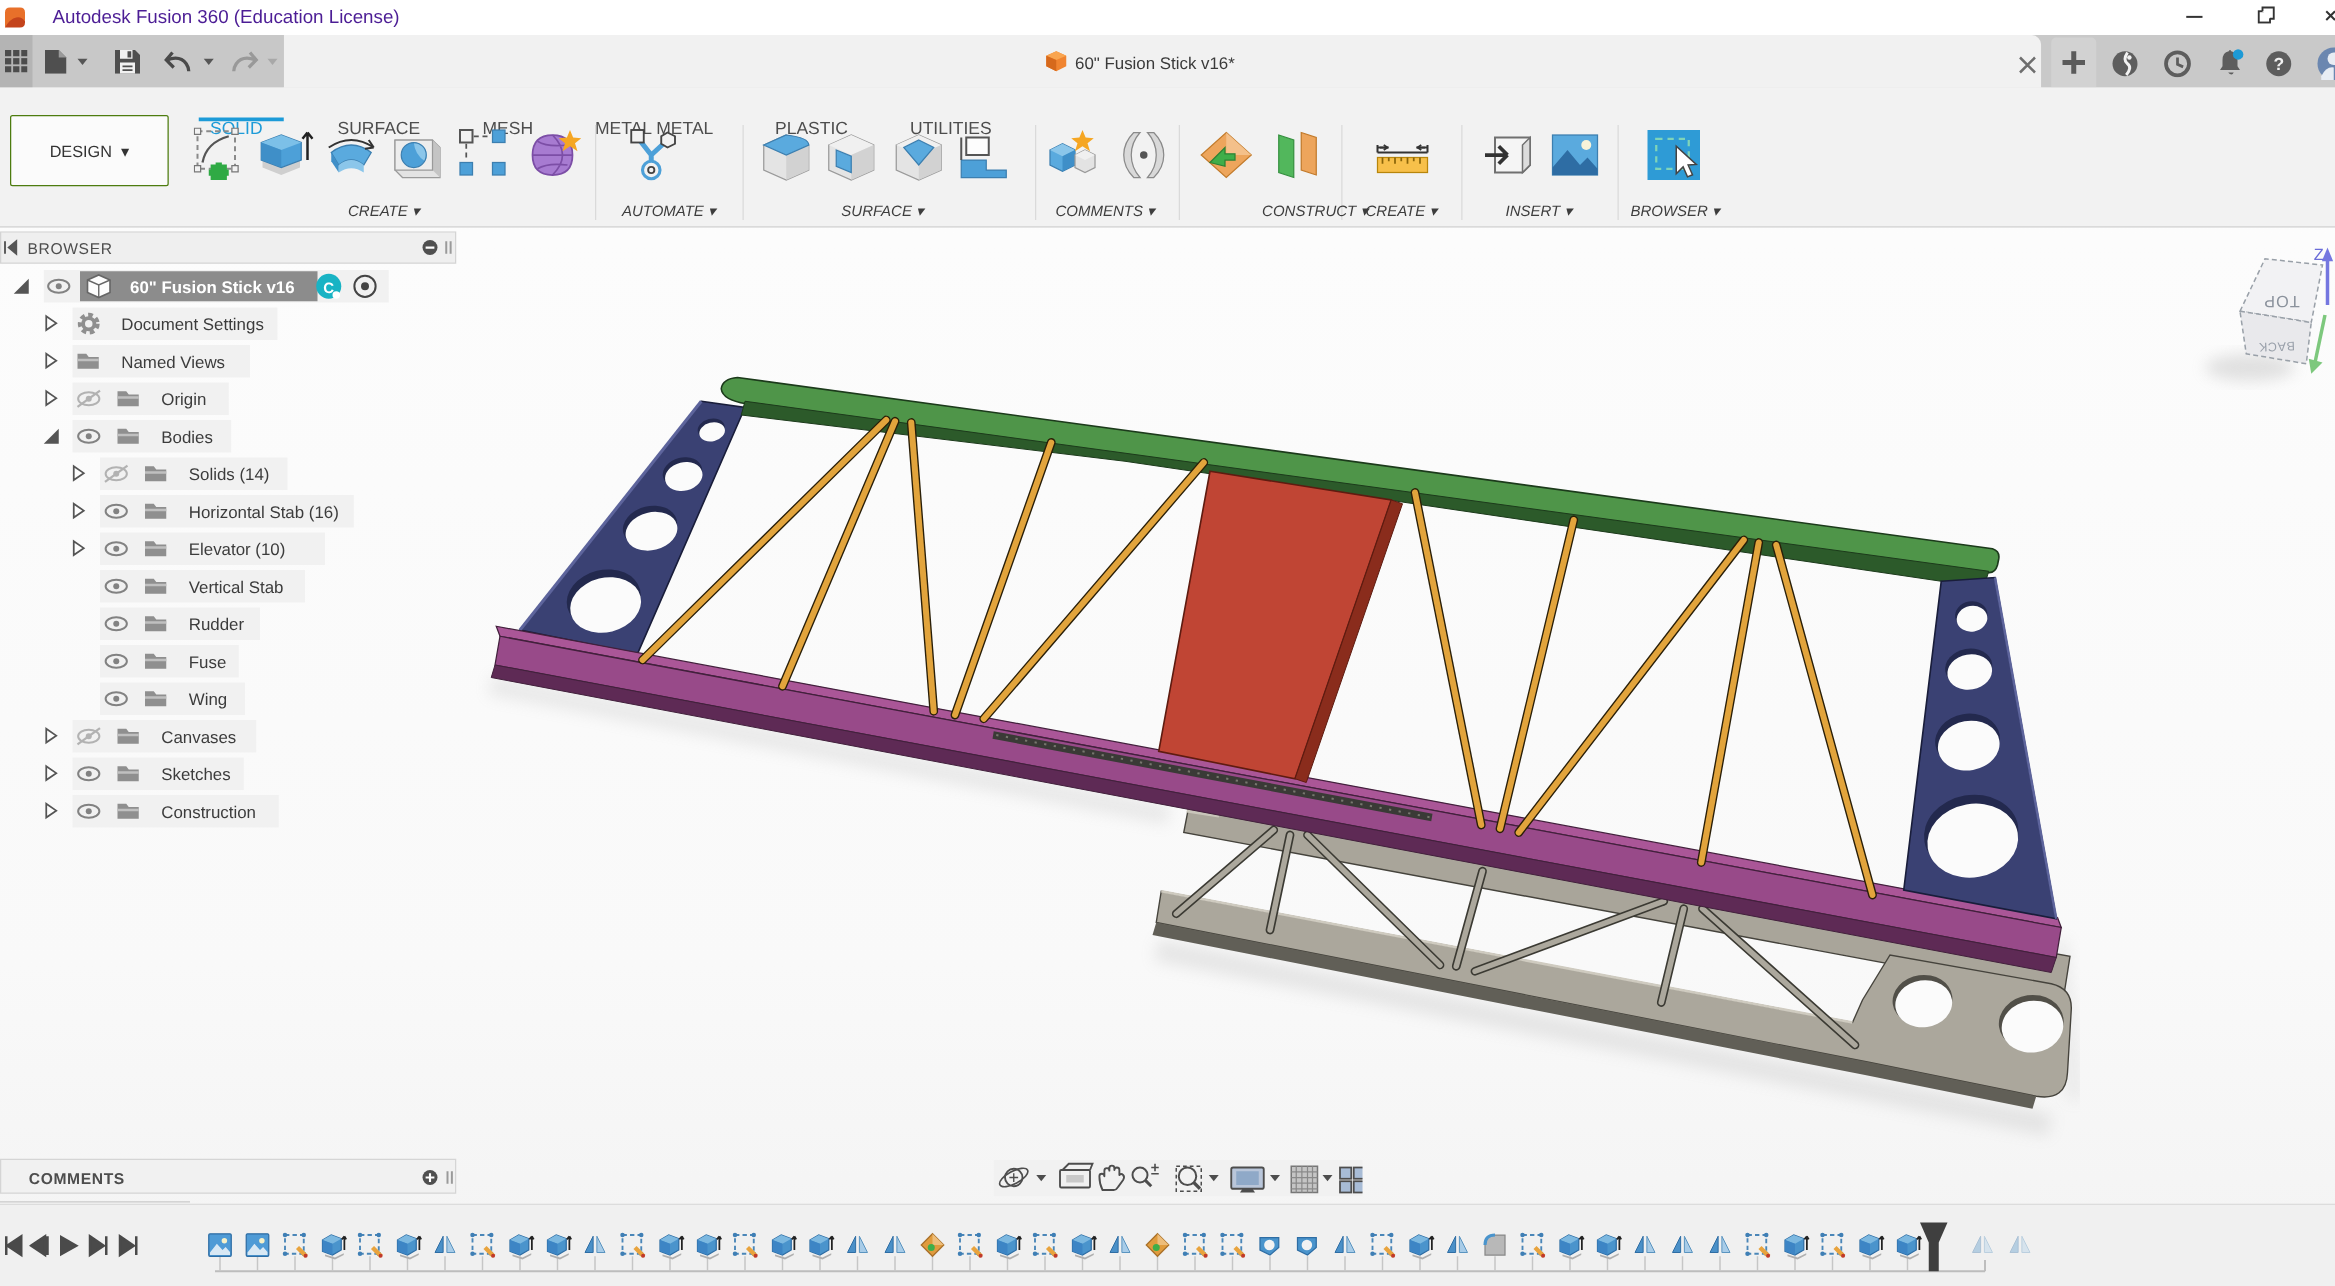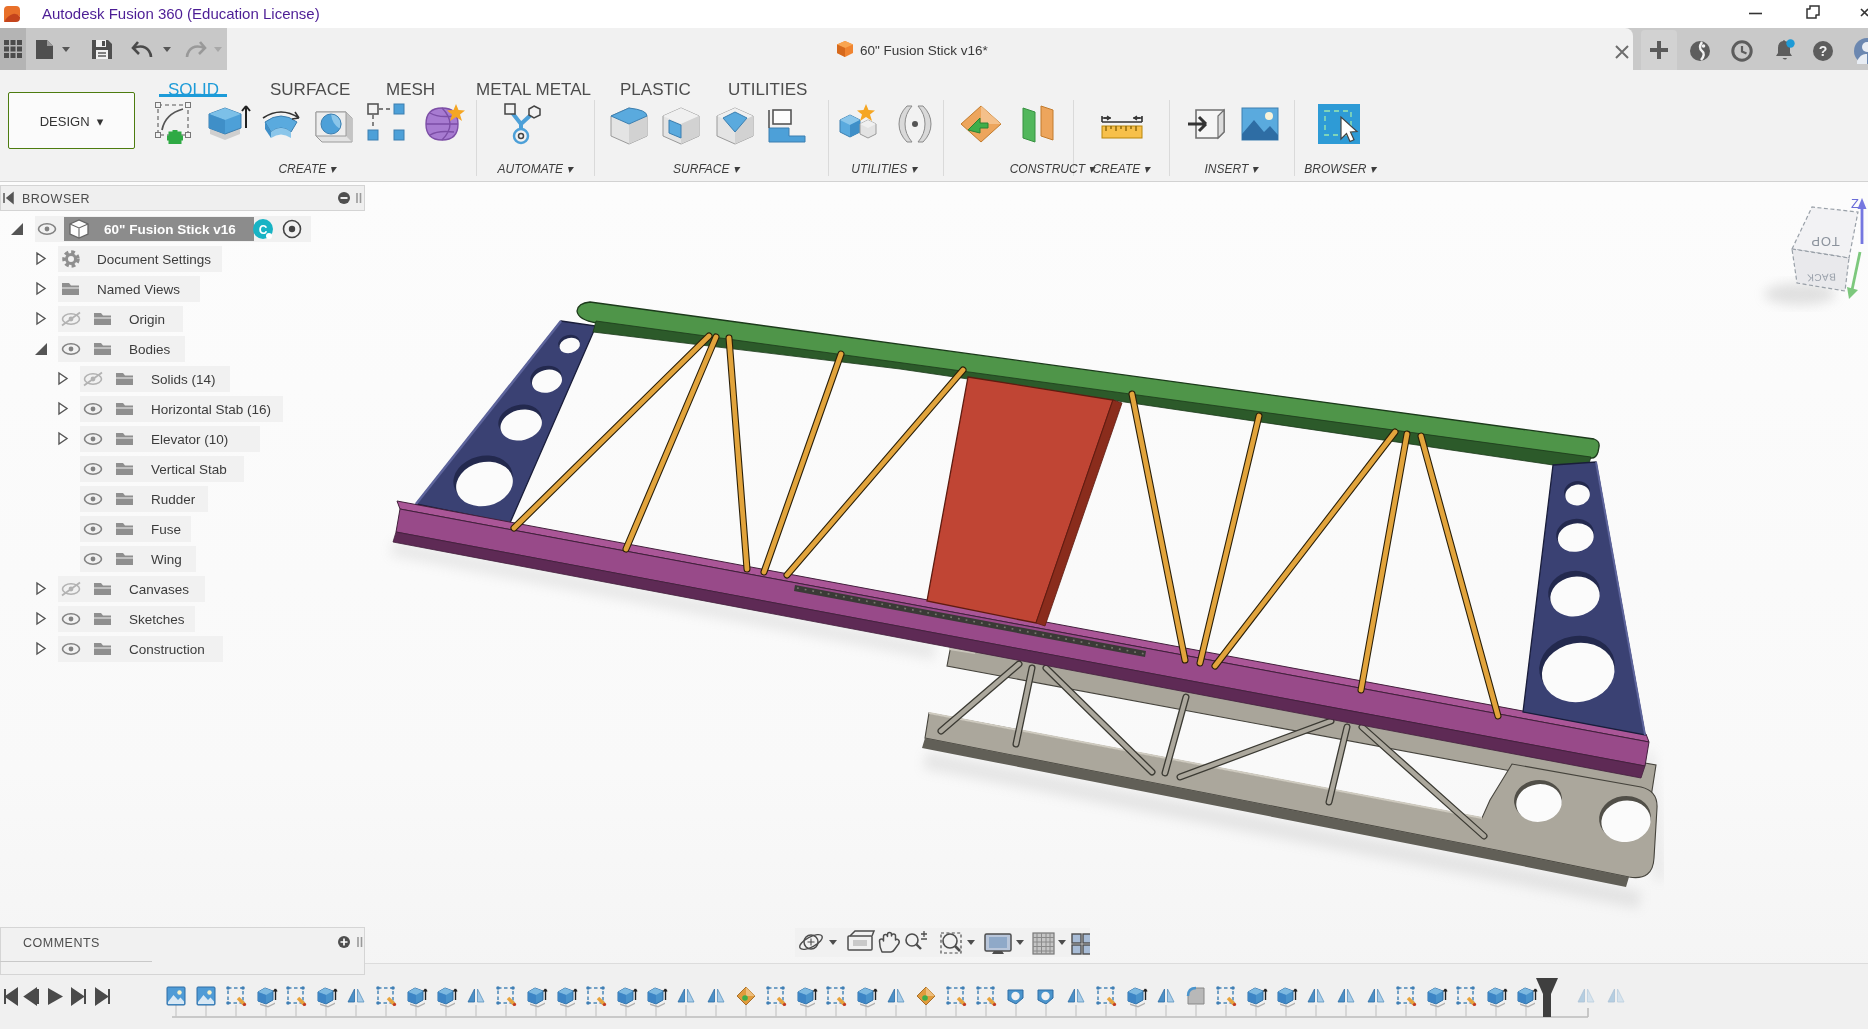--- a/index.html
+++ b/index.html
@@ -10,32 +10,32 @@
   #titlebar .ttext { position:absolute; left:42px; top:5px; font-size:15px; color:#4c1d95; }
   
   #tabrow { position:absolute; left:0; top:28px; width:1868px; height:42px; background:#c9c9c9; z-index:30; }
   #qat { position:absolute; left:0; top:0; width:227px; height:42px; background:#c8c8c8; }
   #grid-tile { position:absolute; left:0; top:0; width:26px; height:42px; background:#b4b4b4; }
   #activetab { position:absolute; left:227px; top:0; width:1406px; height:42px; background:#f1f1f1; border-radius:0 8px 0 0; }
   #tabright { position:absolute; left:1633px; top:0; width:235px; height:42px; background:#c9c9c9; }
   #plustile { position:absolute; left:8px; top:2px; width:36px; height:40px; background:#d2d2d2; border-radius:4px 4px 0 0; }
   
   #ribbon { position:absolute; left:0; top:70px; width:1868px; height:112px; background:#f2f2f2; border-bottom:1px solid #d2d2d2; z-index:30; }
-  .rtab { position:absolute; top:10px; font-size:17px; color:#4d4d4d; }
+  .rtab { position:absolute; top:24px; font-size:14px; color:#4d4d4d; }
   .rlabel { position:absolute; top:92px; font-size:12px; color:#3d3d3d; white-space:nowrap; transform:translateX(-50%);font-style:italic; }
   .rsep { position:absolute; top:30px; width:1px; height:76px; background:#dadada; }
   .ricon { position:absolute; top:32px; }
   #designbox { position:absolute; left:8px; top:22px; width:127px; height:57px; background:#fbfbfb; border:1px solid #4d7c0f; border-radius:2px; }
   #designbox span { position:absolute; left:50%; top:50%; transform:translate(-50%,-50%); font-size:13px; color:#333; white-space:nowrap; }
   
   #viewport { position:absolute; left:0; top:0; width:1868px; height:1029px; z-index:0; }
   
   #browser { position:absolute; left:0; top:185px; width:368px; z-index:10; }
   
-  #comments { position:absolute; left:0; top:927px; width:365px; height:48px; background:#f1f1f1; border:1px solid #d5d5d5; z-index:10; }
+  #comments { position:absolute; left:0; top:927px; width:365px; height:28px; background:#f1f1f1; border:1px solid #d5d5d5; z-index:10;font-weight:bold; }
   
   #navbar { position:absolute; left:795px; top:928px; width:295px; height:29px; background:#f1f1f1; z-index:11; }
   
   #timeline { position:absolute; left:0; top:963px; width:1868px; height:66px; background:#f0f0f0; border-top:1px solid #dcdcdc; z-index:9; }
 </style>
 </head>
 <body>
 <svg id="viewport" viewBox="0 0 1868 1029">
   <defs>
     <linearGradient id="vbg" x1="0" y1="0" x2="0" y2="1">
@@ -264,21 +264,21 @@
   <div class="rsep" style="left:476px"></div>
   <div class="rsep" style="left:594px"></div>
   <div class="rsep" style="left:828px"></div>
   <div class="rsep" style="left:943px"></div>
   <div class="rsep" style="left:1073px"></div>
   <div class="rsep" style="left:1169px"></div>
   <div class="rsep" style="left:1294px"></div>
   <span class="rlabel" style="left:307px">CREATE ▾</span>
   <span class="rlabel" style="left:535px">AUTOMATE ▾</span>
   <span class="rlabel" style="left:706px">SURFACE ▾</span>
-  <span class="rlabel" style="left:884px">UTILITIES ▾</span>
+  <span class="rlabel" style="left:884px">COMMENTS ▾</span>
   <span class="rlabel" style="left:1052px">CONSTRUCT ▾</span>
   <span class="rlabel" style="left:1121px">CREATE ▾</span>
   <span class="rlabel" style="left:1231px">INSERT ▾</span>
   <span class="rlabel" style="left:1340px">BROWSER ▾</span>
 
   <svg class="ricon" style="left:155px" width="42" height="42" viewBox="0 0 42 42">
     <rect x="3" y="3" width="30" height="30" fill="none" stroke="#8a8a8a" stroke-width="1.6" stroke-dasharray="4 3"></rect>
     <rect x="0.5" y="0.5" width="5" height="5" fill="#f2f2f2" stroke="#777"></rect>
     <rect x="30.5" y="0.5" width="5" height="5" fill="#f2f2f2" stroke="#777"></rect>
     <rect x="0.5" y="30.5" width="5" height="5" fill="#f2f2f2" stroke="#777"></rect>

